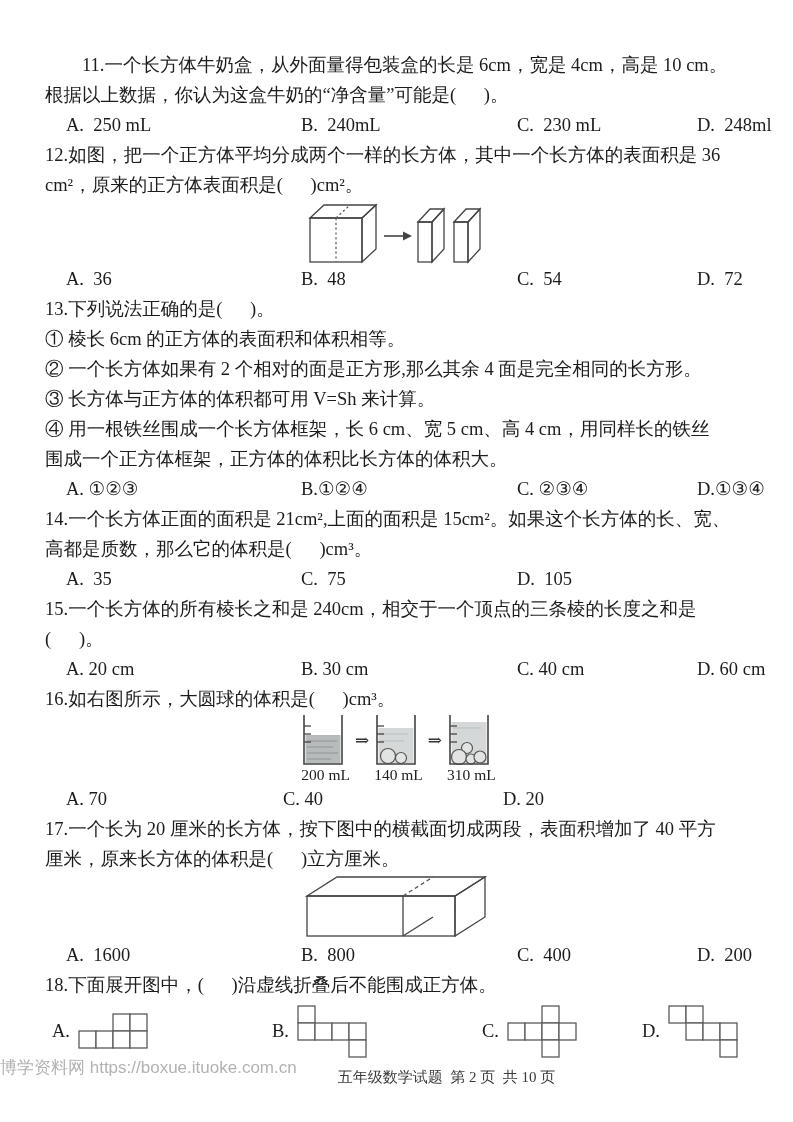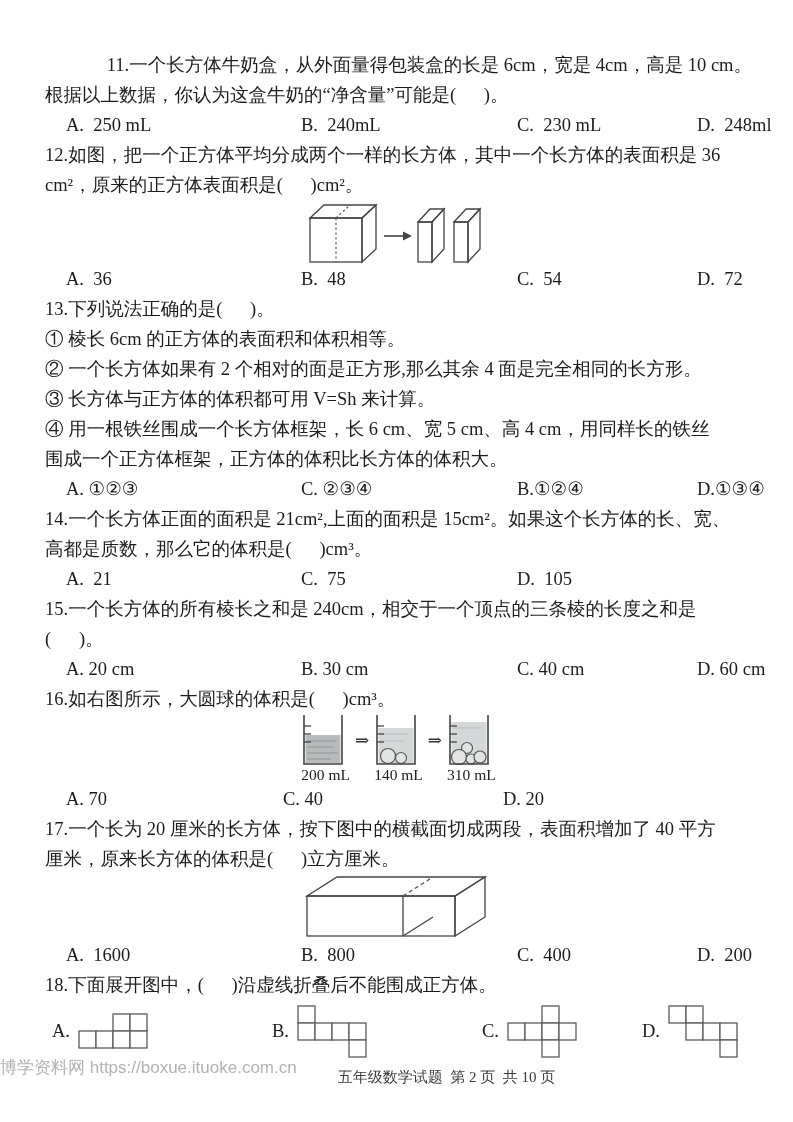--- a/index.html
+++ b/index.html
@@ -7,21 +7,21 @@
     position:relative;
     width:793px;height:1122px;
     background:#ffffff;
     overflow:hidden;
     font-family:"Liberation Serif","DejaVu Serif",serif;
     color:#1c1c1c;
     font-size:18.5px;
   }
   .content{position:absolute;left:45px;top:50px;width:707px;}
   .line{height:30px;line-height:30px;white-space:pre;}
-  .indent{padding-left:37px;text-align:right;}
+  .indent{padding-left:37px;}
   .opts{display:grid;grid-template-columns:235px 216px 180px auto;height:30px;line-height:30px;margin-left:21px;}
   .opts div{white-space:pre;}
   .opts-16{grid-template-columns:217px 220px 167px auto;}
   .fig{display:flex;justify-content:center;align-items:flex-start;}
   .fig svg{display:block;}
   .fig-q12{height:64px;}
   .fig-q16{height:70px;}
   .fig-q17{height:66px;}
   .beaker-row{display:flex;align-items:center;gap:4px;}
   .beaker-block{display:flex;flex-direction:column;align-items:flex-start;}
@@ -95,31 +95,31 @@
 
     <div>
       <div class="line">13.下列说法正确的是(      )。</div>
       <div class="line">① 棱长 6cm 的正方体的表面积和体积相等。</div>
       <div class="line">② 一个长方体如果有 2 个相对的面是正方形,那么其余 4 面是完全相同的长方形。</div>
       <div class="line">③ 长方体与正方体的体积都可用 V=Sh 来计算。</div>
       <div class="line">④ 用一根铁丝围成一个长方体框架，长 6 cm、宽 5 cm、高 4 cm，用同样长的铁丝</div>
       <div class="line">围成一个正方体框架，正方体的体积比长方体的体积大。</div>
       <div class="opts">
         <div>A. ①②③</div>
+        <div>B.①②④</div>
         <div>C. ②③④</div>
-        <div>B.①②④</div>
         <div>D.①③④</div>
       </div>
     </div>
 
     <div>
       <div class="line">14.一个长方体正面的面积是 21cm²,上面的面积是 15cm²。如果这个长方体的长、宽、</div>
       <div class="line">高都是质数，那么它的体积是(      )cm³。</div>
       <div class="opts">
-        <div>A.  21</div>
+        <div>A.  35</div>
         <div>C.  75</div>
         <div>D.  105</div>
       </div>
     </div>
 
     <div>
       <div class="line">15.一个长方体的所有棱长之和是 240cm，相交于一个顶点的三条棱的长度之和是</div>
       <div class="line">(      )。</div>
       <div class="opts">
         <div>A. 20 cm</div>

